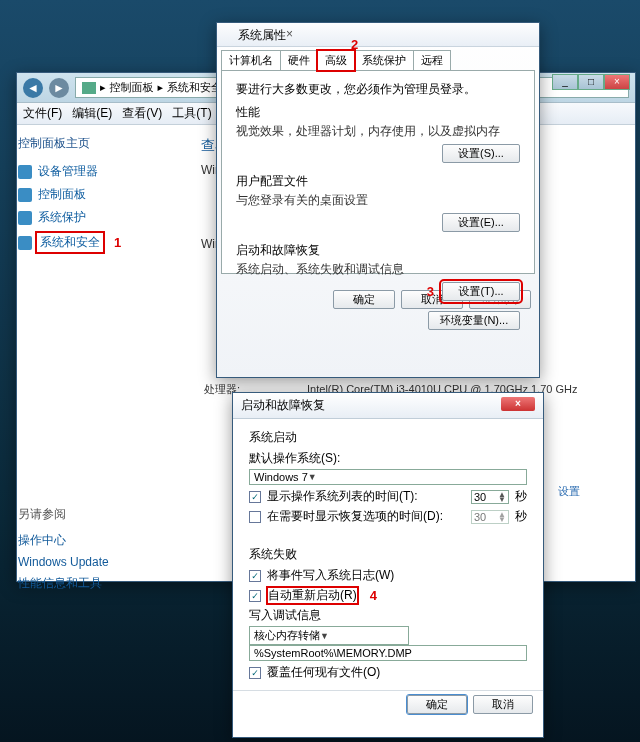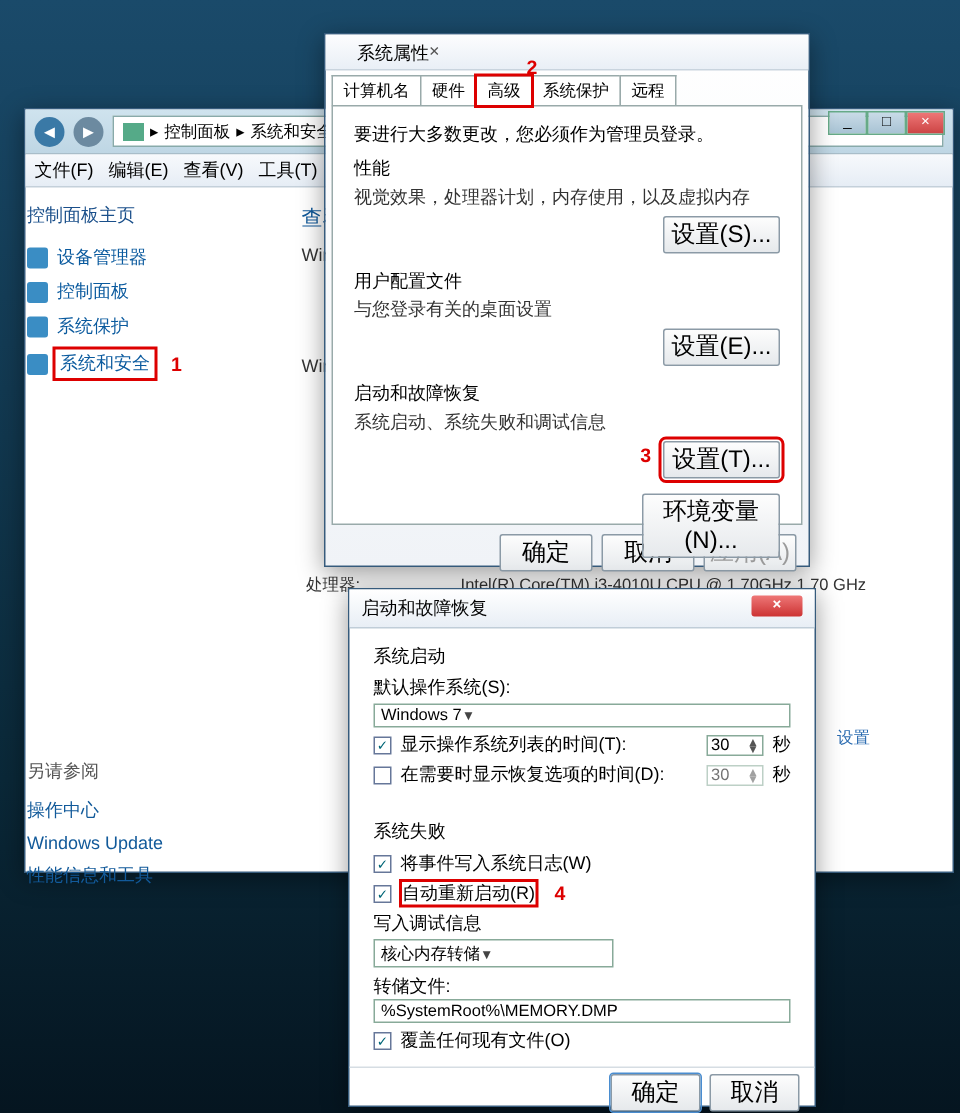--- a/index.html
+++ b/index.html
@@ -24,24 +24,24 @@
   .content-h { color:#125a9a; font-size:14px; margin-bottom:8px; }
   
   .sp { left:216px; top:22px; width:324px; height:356px; background:linear-gradient(#fff,#f0f3f7); }
   .sp-title { background:linear-gradient(#fdfdfe,#e9eff6); padding:4px 21px 2px; font-size:12px; border-bottom:1px solid #c9d4de; display:flex; justify-content:flex-start; }
   .sp-close { font-family:Arial; color:#555; }
   .tabs { display:flex; margin-top:2px; padding-left:4px; font-size:11px; }
   .tab { border:1px solid #9aa; border-bottom:none; background:#fff; padding:2px 7px; margin-right:-1px; position:relative; top:1px; }
   .tab.sel { background:#fff; z-index:2; border-bottom:1px solid #fff; }
   .tab.red { outline:2px solid #d00; outline-offset:-1px; }
   .tabs .red-num { position:absolute; right:-2px; top:-14px; }
-  .sp-pane { border:1px solid #9aa; margin:0 4px 6px; padding:10px 14px 10px; background:#fff; height:280px; position:relative; }
+  .sp-pane { border:1px solid #9aa; margin:0 4px 16px; padding:10px 14px 10px; background:#fff; height:204px; position:relative; }
   .group-t { margin-top:4px; }
   .group-d { color:#333; margin:2px 0 4px; }
-  .btn { background:linear-gradient(#fdfdfd,#e6e9ec); border:1px solid #8b9aa6; padding:1px 0; font-size:16px; text-align:center; cursor:pointer; border-radius:2px; }
+  .btn { background:linear-gradient(#fdfdfd,#e6e9ec); border:1px solid #8b9aa6; padding:1px 0; font-size:11px; text-align:center; cursor:pointer; border-radius:2px; }
   .btn-row { text-align:right; margin:4px 0 10px; }
   .btn-row .btn { display:inline-block; width:78px; }
   .sp-bot { display:flex; justify-content:flex-end; gap:6px; padding:0 8px 6px; }
   .sp-bot .btn { width:62px; }
   .btn.dis { color:#9a9a9a; }
   
   .sd { left:232px; top:392px; width:312px; height:346px; background:#fff; }
   .sd-title { background:linear-gradient(#fff,#e8eef5); padding:4px 8px; font-size:12px; display:flex; justify-content:space-between; border-bottom:1px solid #c0cdd8; }
   .sd-close { width:34px; height:14px; background:linear-gradient(#e77,#c33); color:#fff; text-align:center; border-radius:2px; font:bold 10px/14px Arial; }
   .sd-body { padding:10px 16px 6px; font-size:12px; }
@@ -215,21 +215,20 @@
     <div class="row red4">
           <span class="cb">✓</span>
           <span class="cb-label">自动重新启动(R)</span>
           <span class="red-num">4</span>
         </div>
     <div style="margin:2px 0">写入调试信息</div>
     <div class="select" style="width:160px">
           <span>核心内存转储</span>
           <span class="arr">▼</span>
         </div>
-    <div style="margin-top:4px">转储文件:</div>
     <div class="select" style="justify-content:flex-start">
           <span>%SystemRoot%\MEMORY.DMP</span>
         </div>
     <div class="row">
           <span class="cb">✓</span>
           <span>覆盖任何现有文件(O)</span>
         </div>
   </div>
   <div class="sd-bot">
     <span class="btn" style="outline:1px solid #4a8dd0">确定</span>

